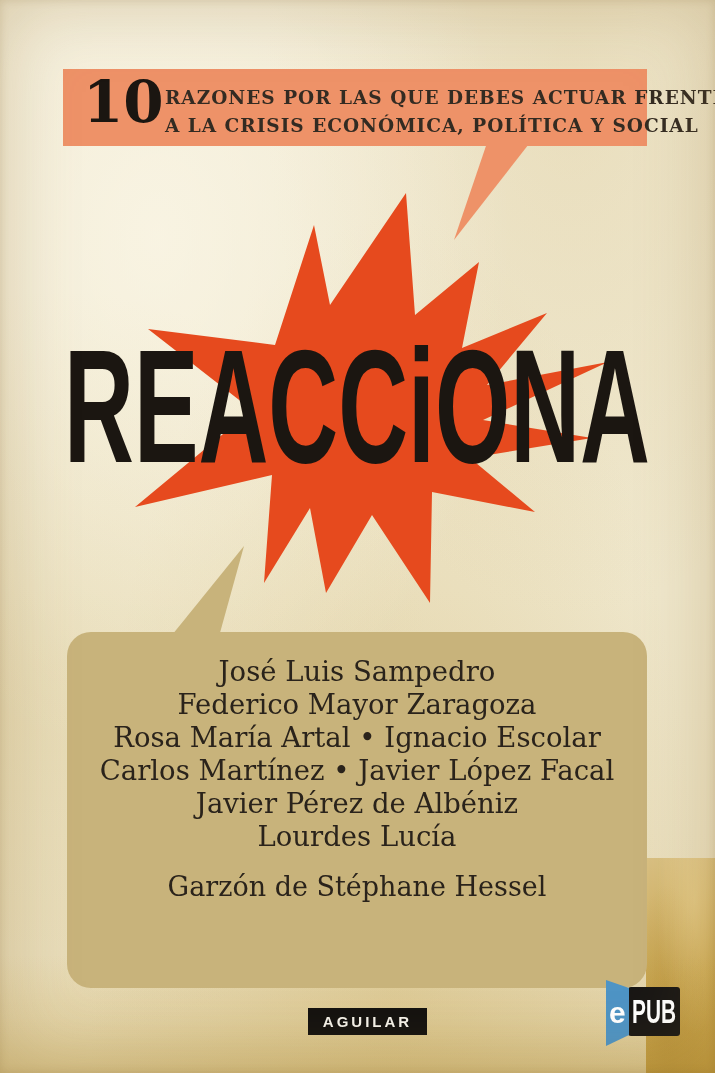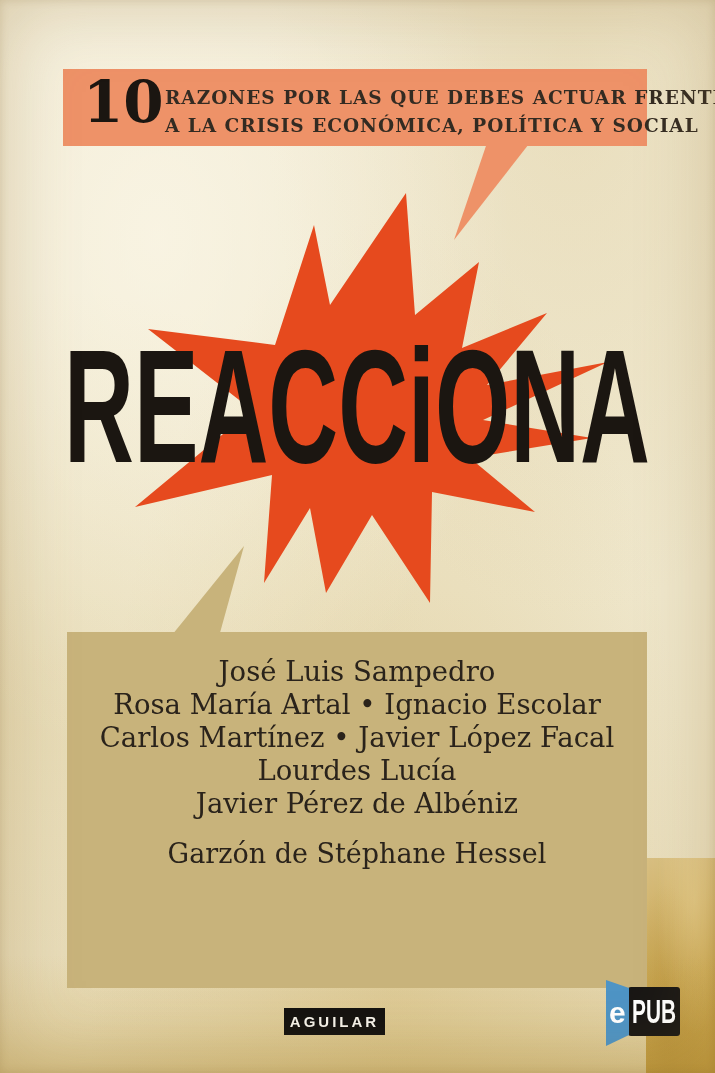--- a/index.html
+++ b/index.html
@@ -51,38 +51,38 @@
     white-space: nowrap;
   }
 
   
   .title-svg { position: absolute; left: 60px; top: 335px; z-index: 4; }
 
   
   .authors-bubble {
     position: absolute; left: 67px; top: 632px; width: 580px; height: 356px;
     background: #C8B37B; z-index: 3;
-    text-align: center; color: #2A231B;
+    text-align: center; color: #2A231B; border-radius: 24px;
   }
   .author-line {
     font-family: "DejaVu Serif", serif;
     font-size: 27.5px; line-height: 33px; white-space: nowrap;
   }
   .authors-list { padding-top: 23px; }
   .prologue-line {
     margin-top: 17px;
     font-family: "DejaVu Serif", serif;
     font-size: 27px; line-height: 33px; white-space: nowrap;
   }
   .prologue-line .prefix { font-weight: normal; }
   .prologue-line .name { font-weight: normal; }
 
   
   .aguilar-box {
-    position: absolute; left: 284px; top: 1008px; width: 101px; height: 27px;
+    position: absolute; left: 308px; top: 1008px; width: 119px; height: 27px;
     background: #141210; z-index: 5;
     display: flex; align-items: center; justify-content: center;
   }
   .aguilar-text {
     color: #F5F2EA; font-family: "Liberation Sans", sans-serif;
     font-weight: bold; font-size: 15px; letter-spacing: 3px; line-height: 27px;
   }
 
   
   .epub-badge { position: absolute; left: 602px; top: 974px; z-index: 5; }
@@ -115,24 +115,25 @@
     </div>
   </div>
 
   <svg class="title-svg" width="595" height="150" viewBox="0 0 595 150">
     <text x="4" y="127" textLength="586" lengthAdjust="spacingAndGlyphs" font-family="Liberation Sans, sans-serif" font-weight="bold" font-size="162" fill="#1B1611">REACCiONA</text>
   </svg>
 
   <div class="authors-bubble">
     <div class="authors-list">
       <div class="author-line">José Luis Sampedro</div>
+      <div class="author-line">Federico Mayor Zaragoza</div>
       <div class="author-line">Rosa María Artal • Ignacio Escolar</div>
       <div class="author-line">Carlos Martínez • Javier López Facal</div>
+      <div class="author-line">Javier Pérez de Albéniz</div>
       <div class="author-line">Lourdes Lucía</div>
-      <div class="author-line">Javier Pérez de Albéniz</div>
     </div>
     <div class="prologue-line">
       <span class="prefix">Garzón de </span><span class="name">Stéphane Hessel</span>
     </div>
   </div>
 
   <div class="aguilar-box">
     <span class="aguilar-text">AGUILAR</span>
   </div>
 

